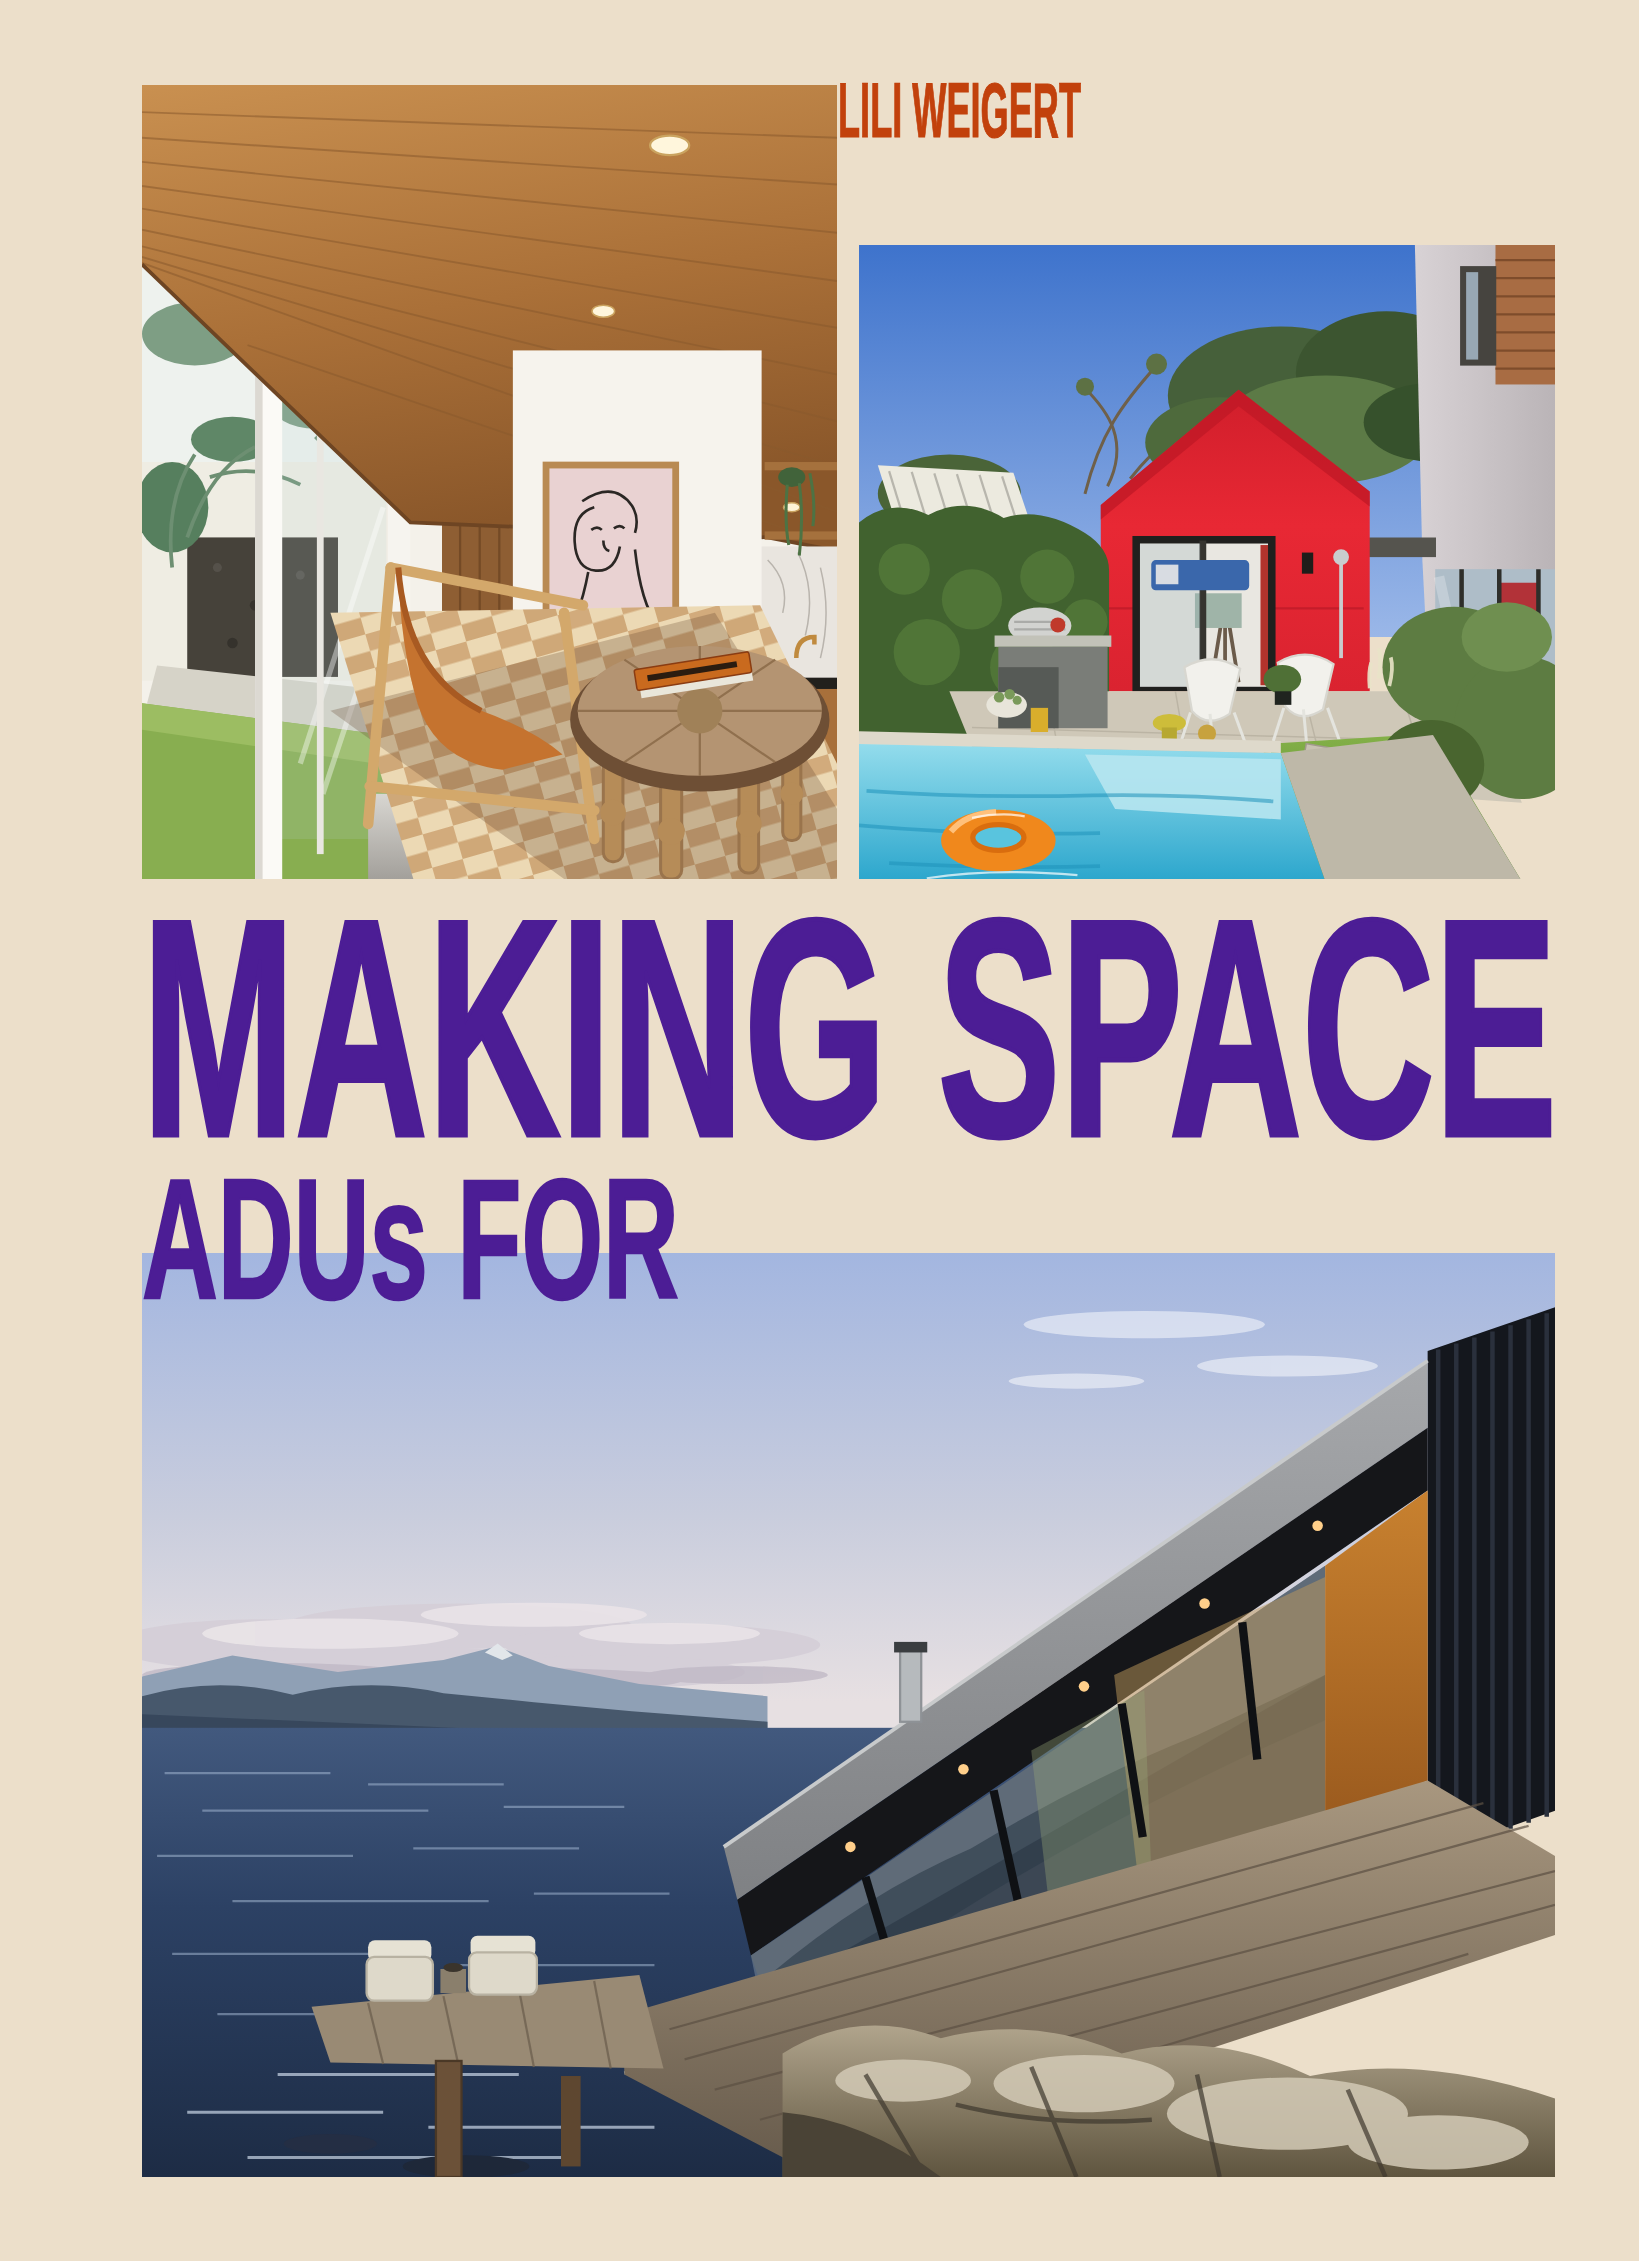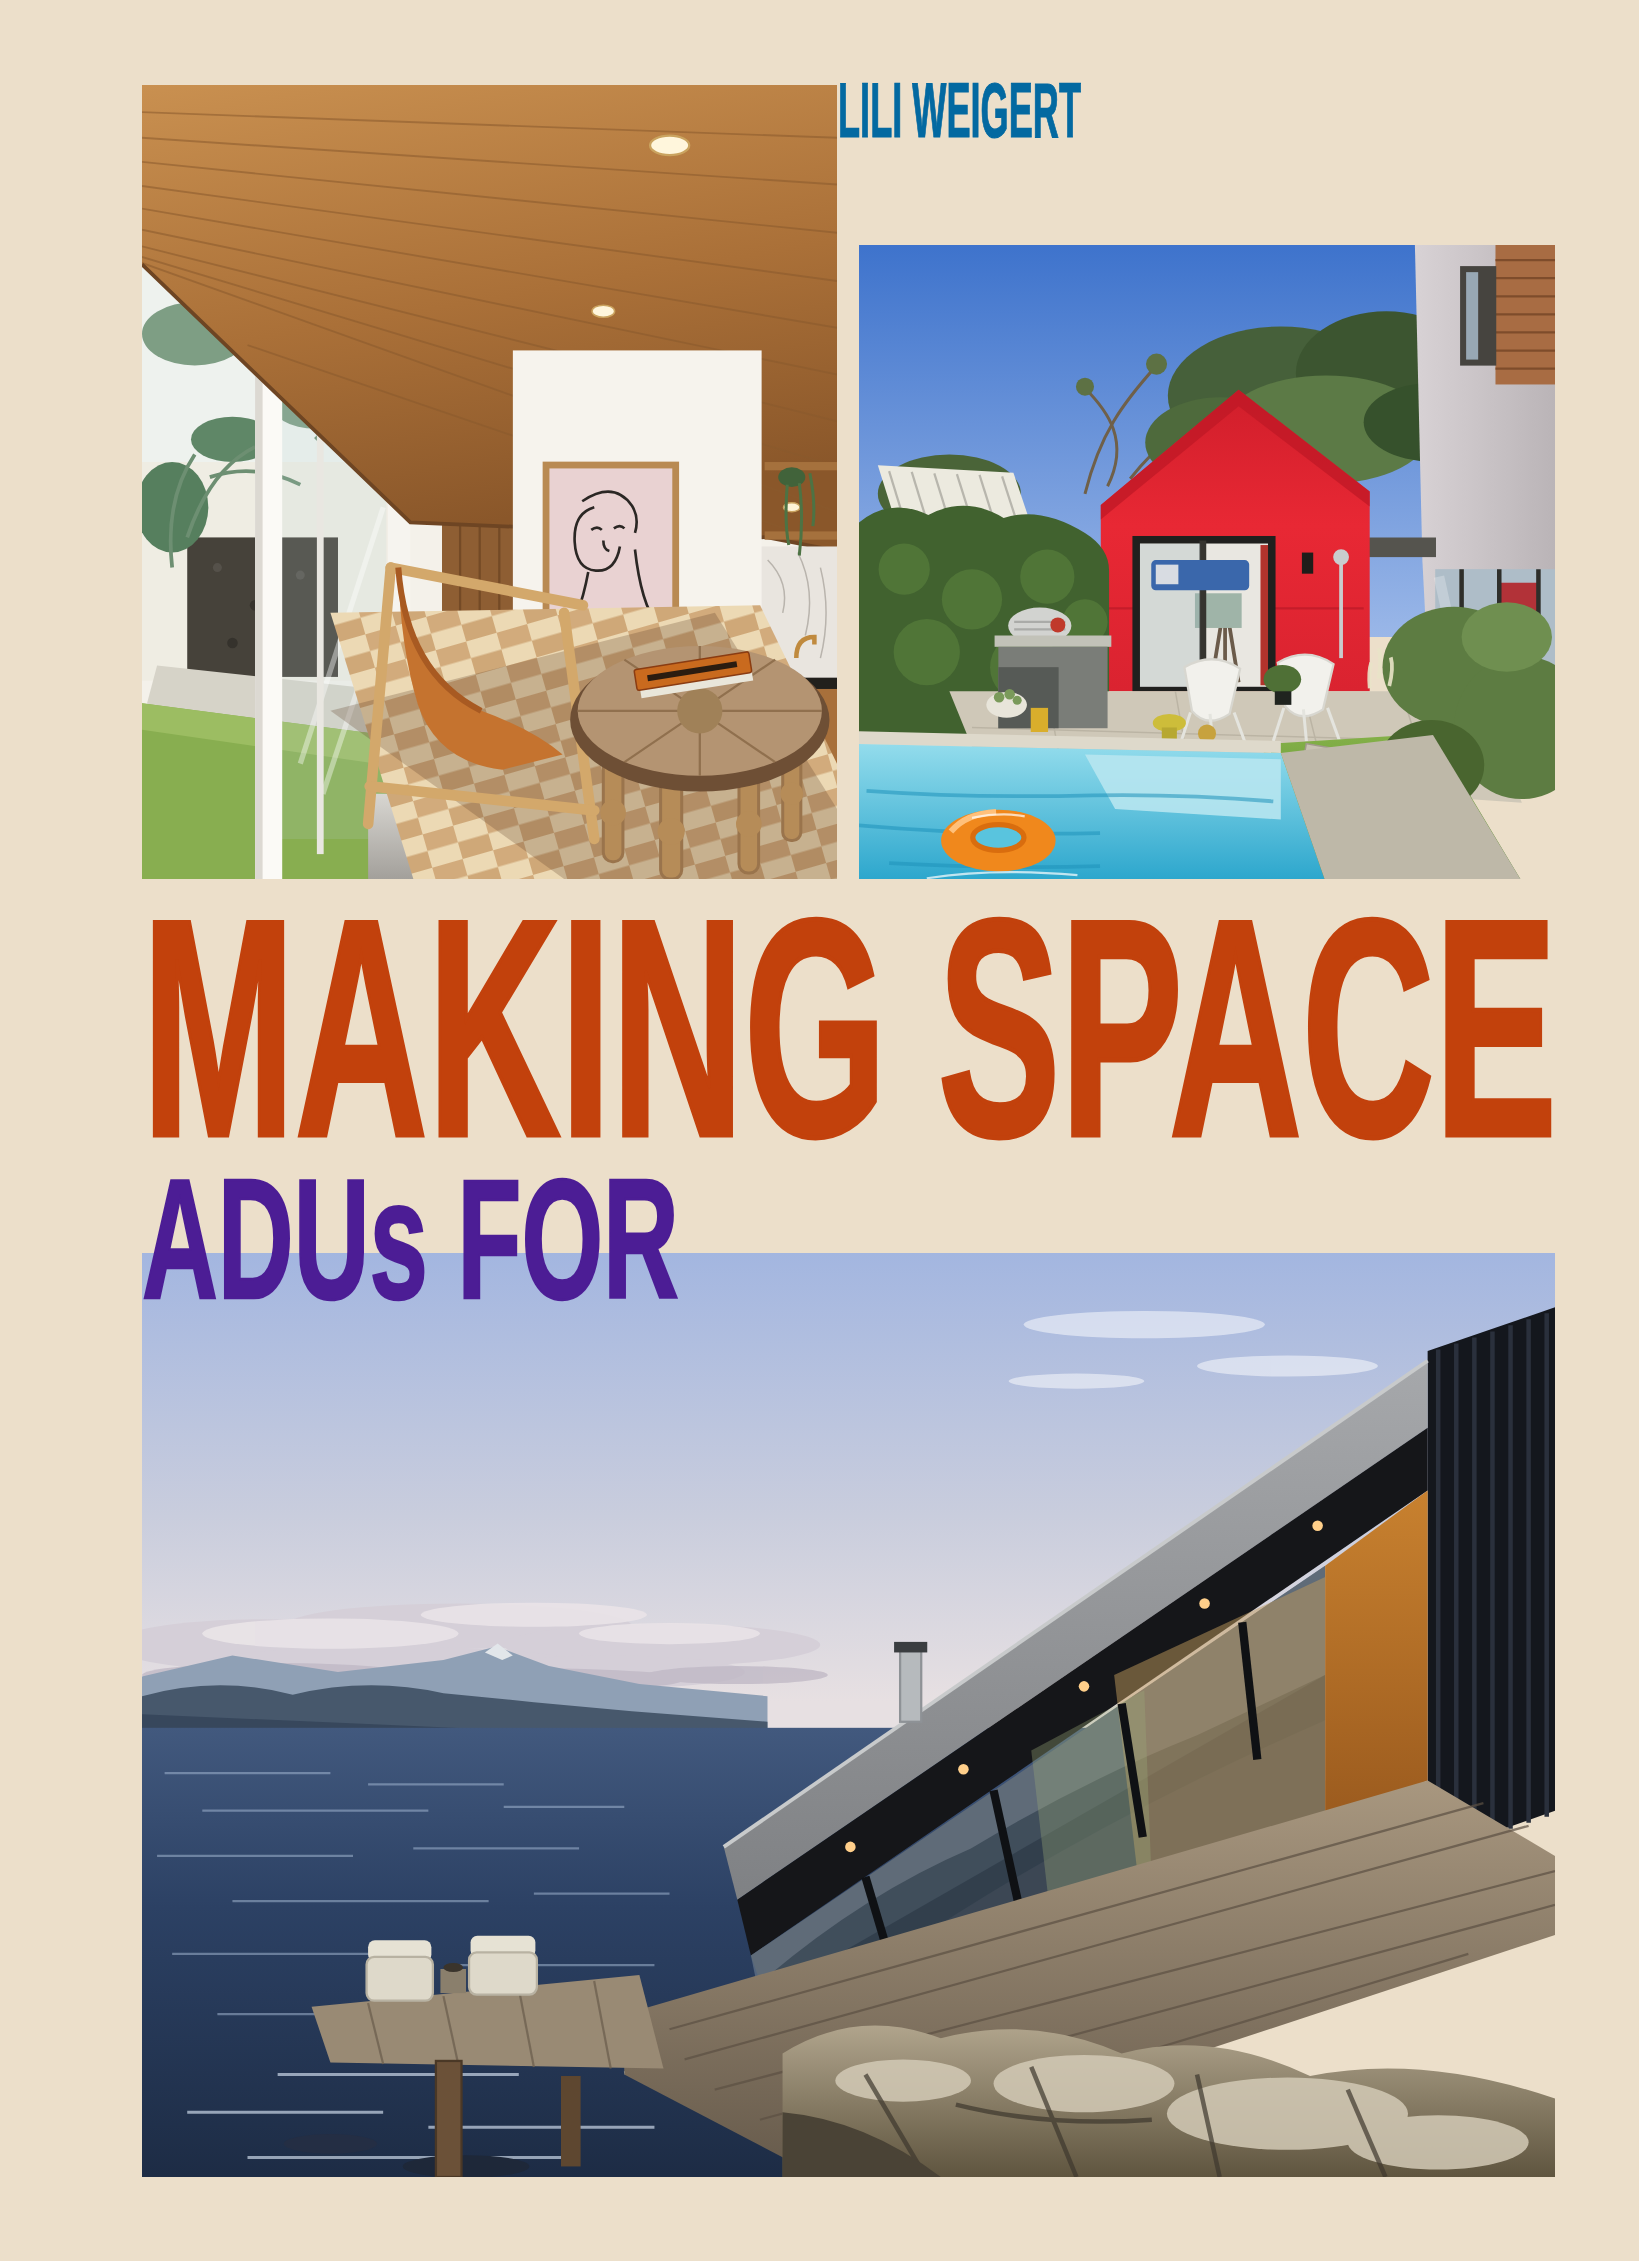--- a/index.html
+++ b/index.html
@@ -27,22 +27,22 @@
   .photo-waterfront{left:142px;top:1253px;width:1413px;height:924px;z-index:1;}
   .fit-text{position:absolute;display:block;}
   .fit-text svg{display:block;width:100%;height:100%;overflow:visible;}
   .fit-text text{
     font-family:"Liberation Sans",sans-serif;
     font-weight:700;
     fill:currentColor;
     stroke:currentColor;
     stroke-width:1.6;
   }
-  .author-name{left:838px;top:83px;width:243px;height:56px;color:#0369a1;}
-  .book-title{left:142px;top:921px;width:1415px;height:220px;color:#c2410c;z-index:2;}
+  .author-name{left:838px;top:83px;width:243px;height:56px;color:#c2410c;}
+  .book-title{left:142px;top:921px;width:1415px;height:220px;color:#4c1d95;z-index:2;}
   .subtitle-1{left:142px;top:1180px;width:537px;height:121px;color:#4c1d95;z-index:3;}
   .subtitle-2{left:142px;top:1329px;width:856px;height:122px;color:#d5203e;z-index:3;}
 </style>
 </head>
 <body>
 
 <div class="cover">
 
   <div class="spine"></div>
 

